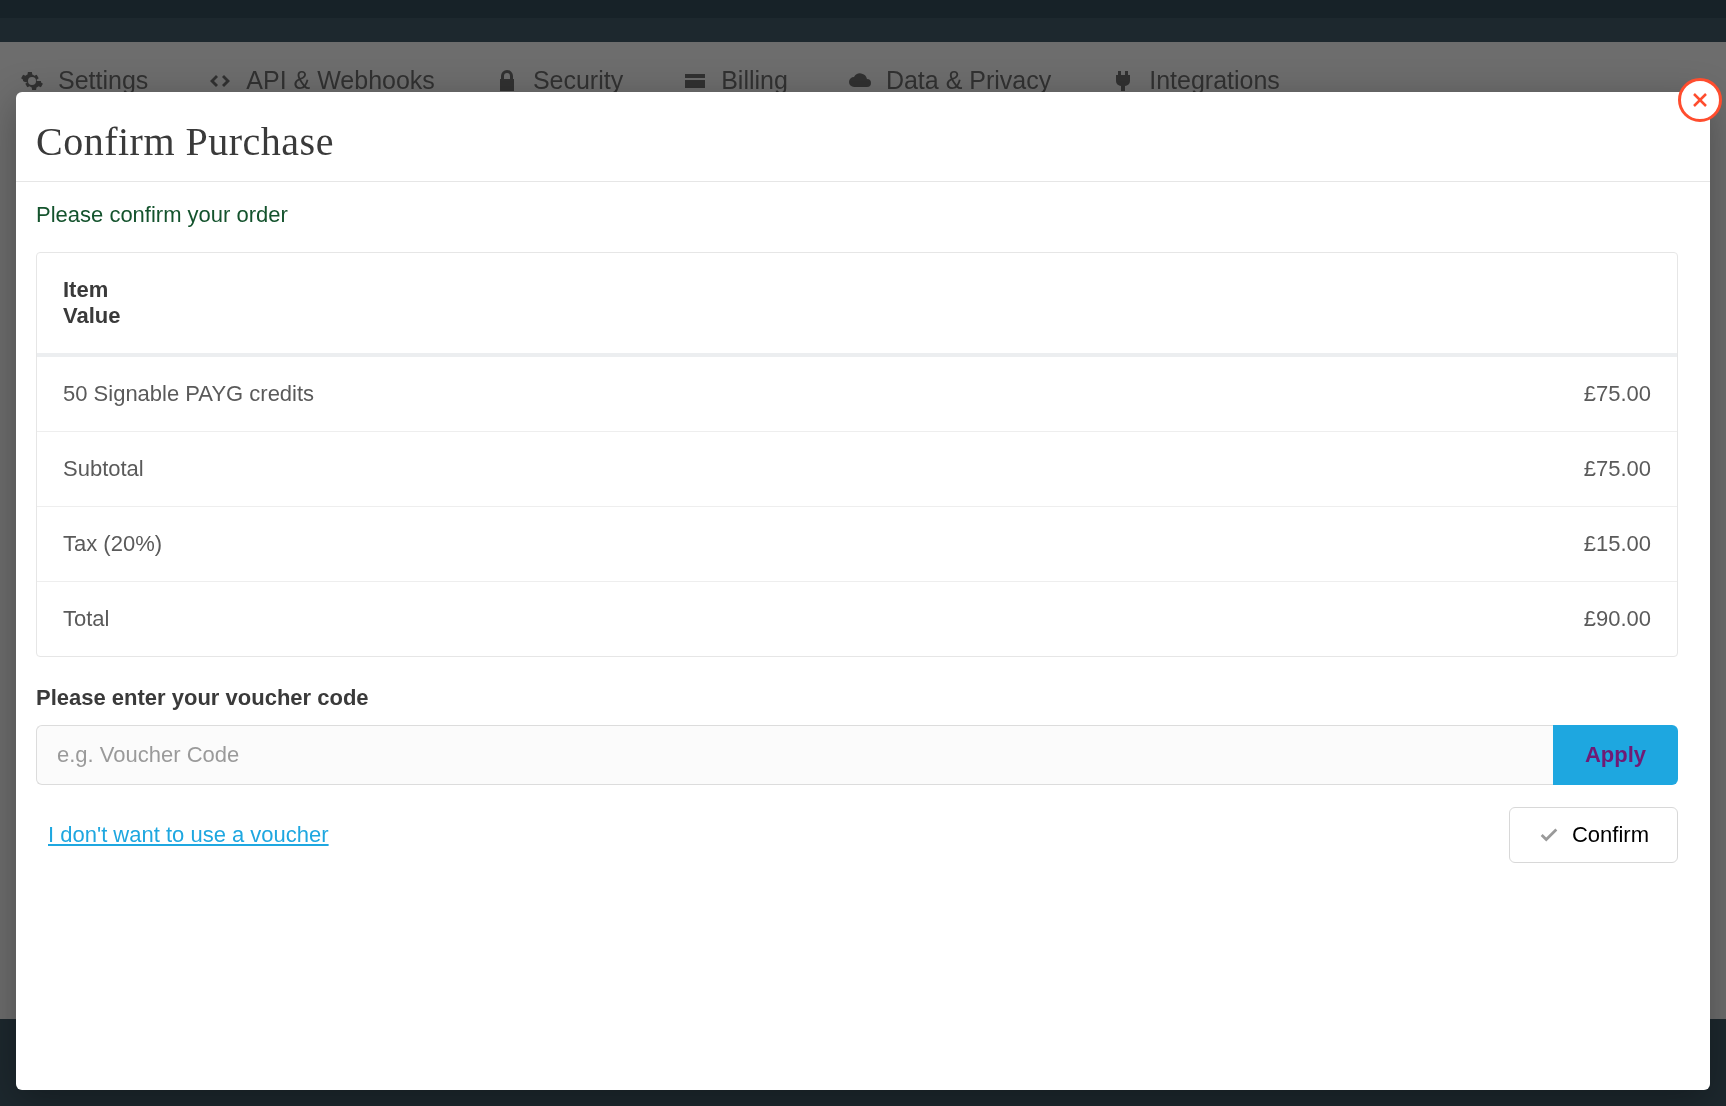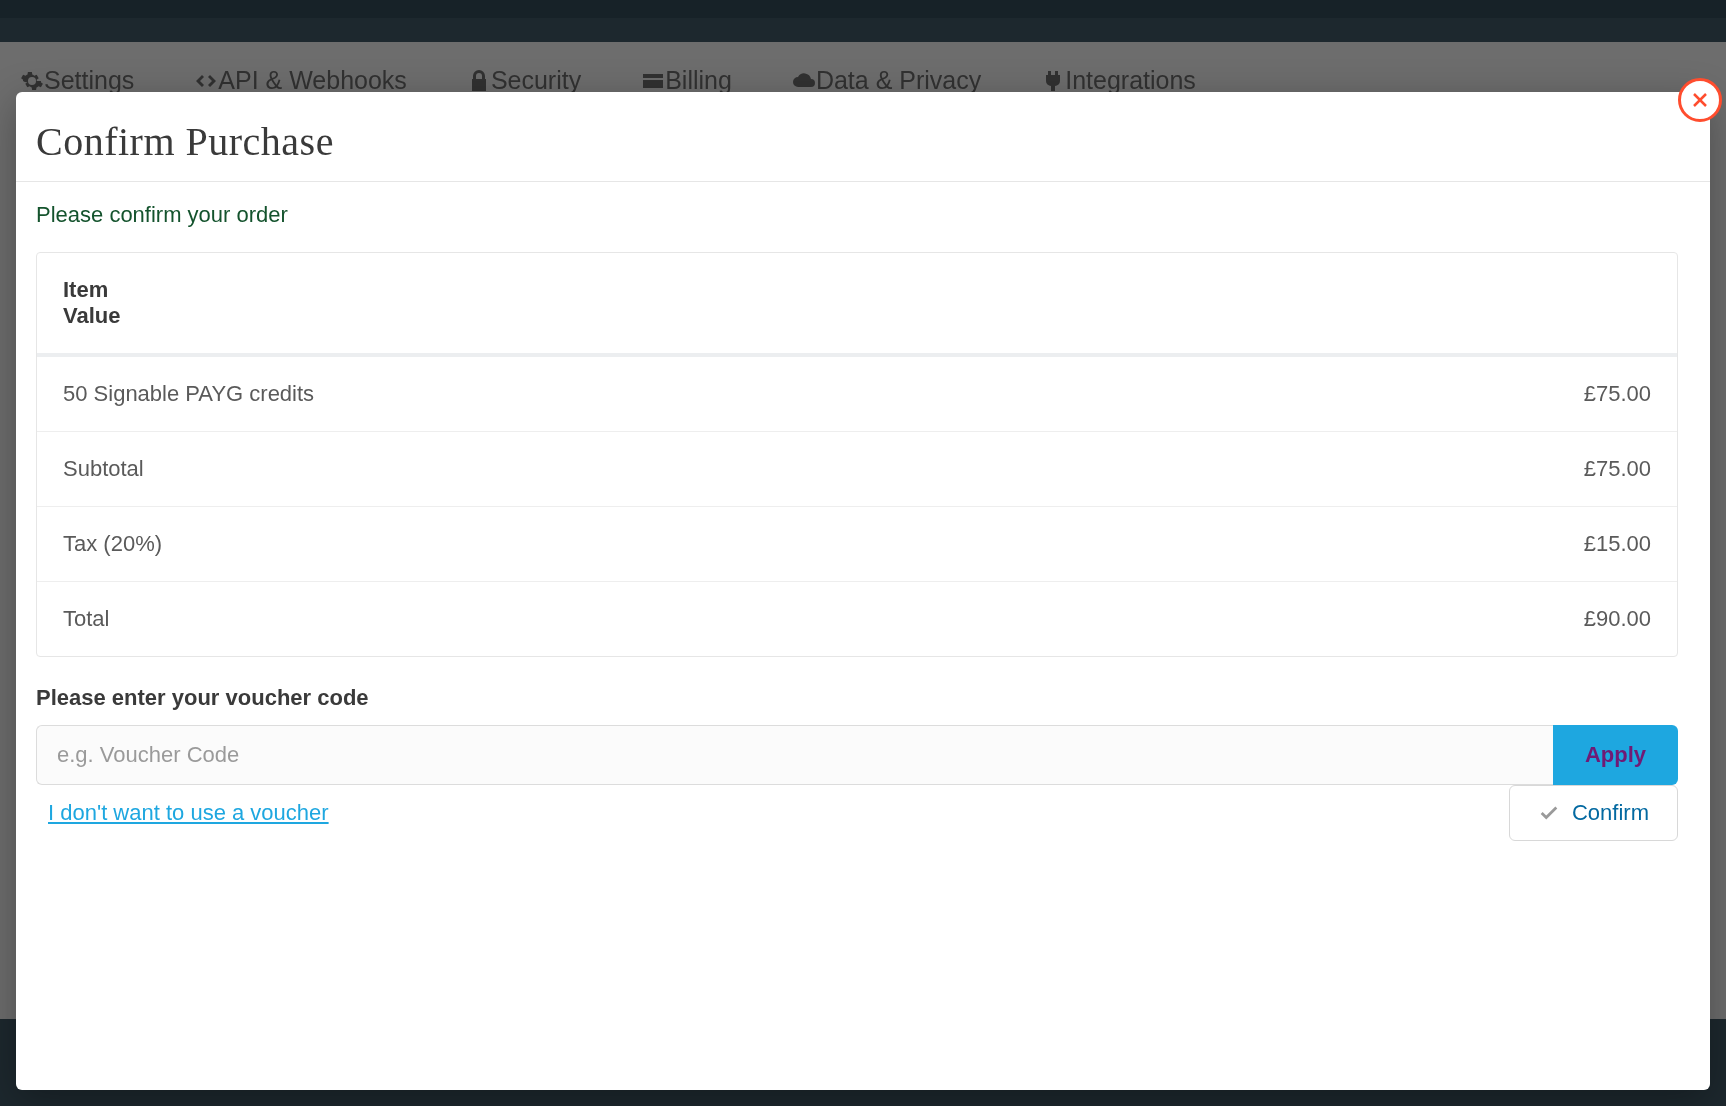--- a/index.html
+++ b/index.html
@@ -31,20 +31,21 @@
     display: flex;
     align-items: center;
     gap: 40px;
     padding: 0 10px;
     font-size: 25px;
     color: #555;
   }
   .bg-tab {
     display: flex;
     align-items: center;
+    gap: 14px;
     padding: 6px 10px;
     white-space: nowrap;
   }
   .bg-icon { width: 24px; height: 24px; display:inline-flex; align-items:center; justify-content:center; fill:#555; }
   .bg-lower {
     background: #fff;
     height: 900px;
   }
   .overlay {
     position: absolute;
@@ -125,20 +126,21 @@
 
   .voucher-label {
     font-size: 22px;
     font-weight: 700;
     color: #3a3a3a;
     margin-bottom: 14px;
   }
   .voucher-row {
     display: flex;
     gap: 0;
+    margin-bottom: 22px;
   }
   .voucher-input {
     flex: 1;
     font-size: 22px;
     padding: 16px 20px;
     border: 1px solid #dcdcdc;
     border-right: none;
     border-radius: 6px 0 0 6px;
     background: #fbfbfb;
     color: #555;
@@ -166,21 +168,21 @@
     font-size: 22px;
     text-decoration: underline;
     cursor: pointer;
   }
   .confirm-btn {
     display: flex;
     align-items: center;
     gap: 12px;
     background: #fff;
     border: 1px solid #d8d8d8;
-    color: #0369a1;
+    color: #000000;
     font-size: 22px;
     font-weight: 500;
     padding: 14px 28px;
     border-radius: 6px;
     cursor: pointer;
   }
   .confirm-btn svg { stroke: #9a9a9a; }
 </style>
 </head>
 <body>

